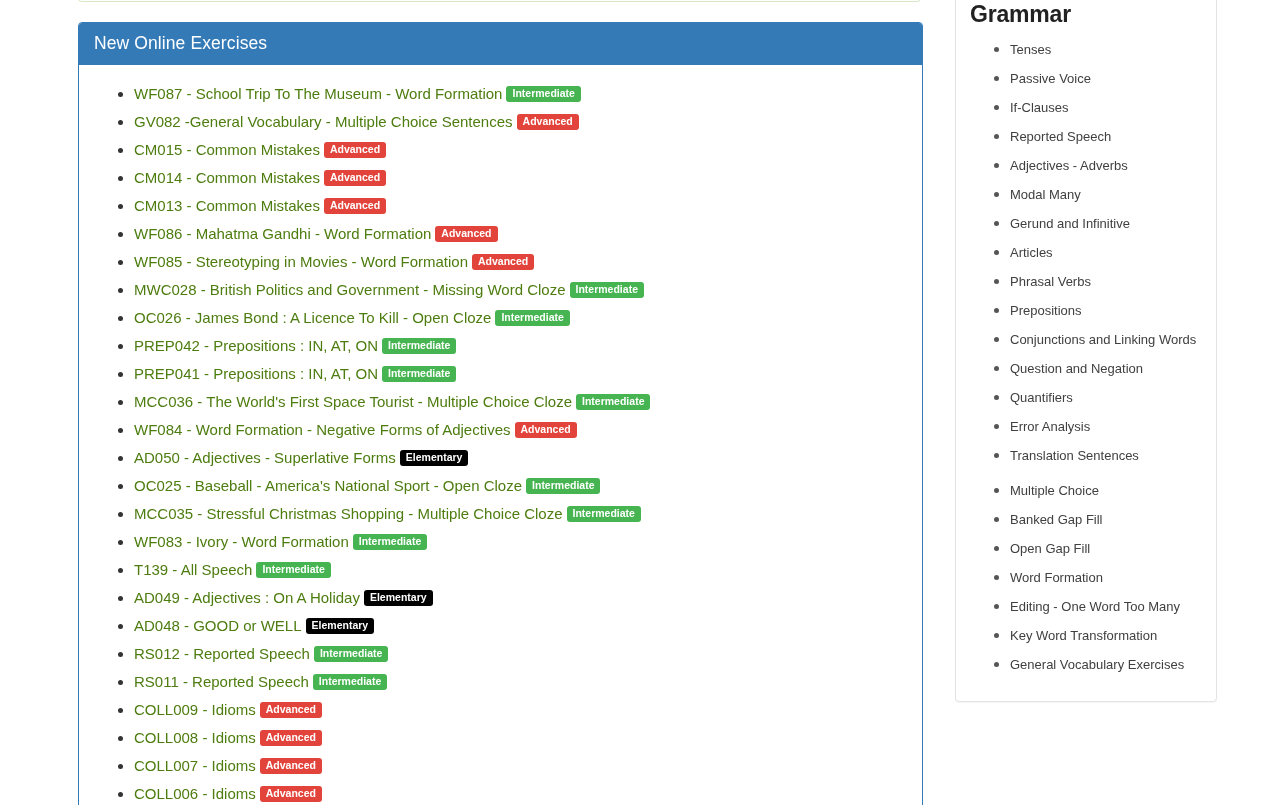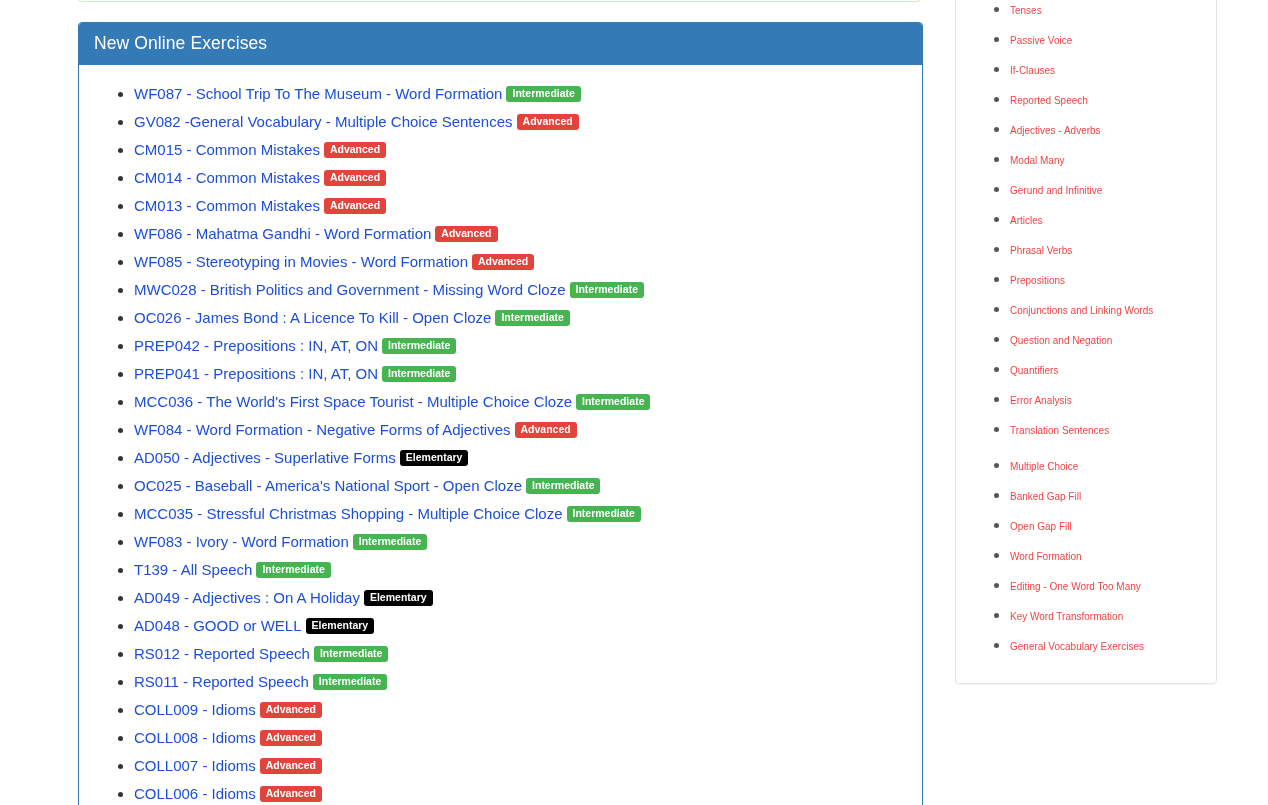--- a/index.html
+++ b/index.html
@@ -84,21 +84,21 @@
     padding: 0;
     margin: 0;
   }
 
   ul.exercise-list > li::marker {
     color: #333;
     font-size: 15px;
   }
 
   a.ex-link {
-    color: #1d4ed8;
+    color: #4d7c0f;
     text-decoration: none;
     font-size: 15px;
   }
 
   .label {
     display: inline-block;
     padding: 2px 6px 3px 6px;
     font-size: 10.5px;
     font-weight: bold;
     line-height: 1;
@@ -148,23 +148,23 @@
     margin: 0 0 6px 0;
     padding: 0 0 0 40px;
     list-style-type: disc;
   }
   ul.side-list > li {
     font-size: 15px;
     line-height: 28px;
     color: #555;
   }
   a.side-link {
-    color: #ef4444;
+    color: #404040;
     text-decoration: none;
-    font-size: 10px;
+    font-size: 13px;
   }
 </style>
 </head>
 <body>
 
 <div id="page">
 
   <div class="green-panel-tail"></div>
 
   <div class="main-col">
@@ -202,20 +202,21 @@
             <li><a class="ex-link" href="#">COLL006 - Idioms</a><span class="label label-danger">Advanced</span></li>
           </ul>
       </div>
     </div>
   </div>
 
   <div class="sidebar">
 
     <div class="side-panel">
       <div class="side-panel-body" id="sidebar-sections">
+          <h3 class="side-heading first">Grammar</h3>
           <ul class="side-list">
             <li><a class="side-link" href="#">Tenses</a></li>
             <li><a class="side-link" href="#">Passive Voice</a></li>
             <li><a class="side-link" href="#">If-Clauses</a></li>
             <li><a class="side-link" href="#">Reported Speech</a></li>
             <li><a class="side-link" href="#">Adjectives - Adverbs</a></li>
             <li><a class="side-link" href="#">Modal Many</a></li>
             <li><a class="side-link" href="#">Gerund and Infinitive</a></li>
             <li><a class="side-link" href="#">Articles</a></li>
             <li><a class="side-link" href="#">Phrasal Verbs</a></li>

